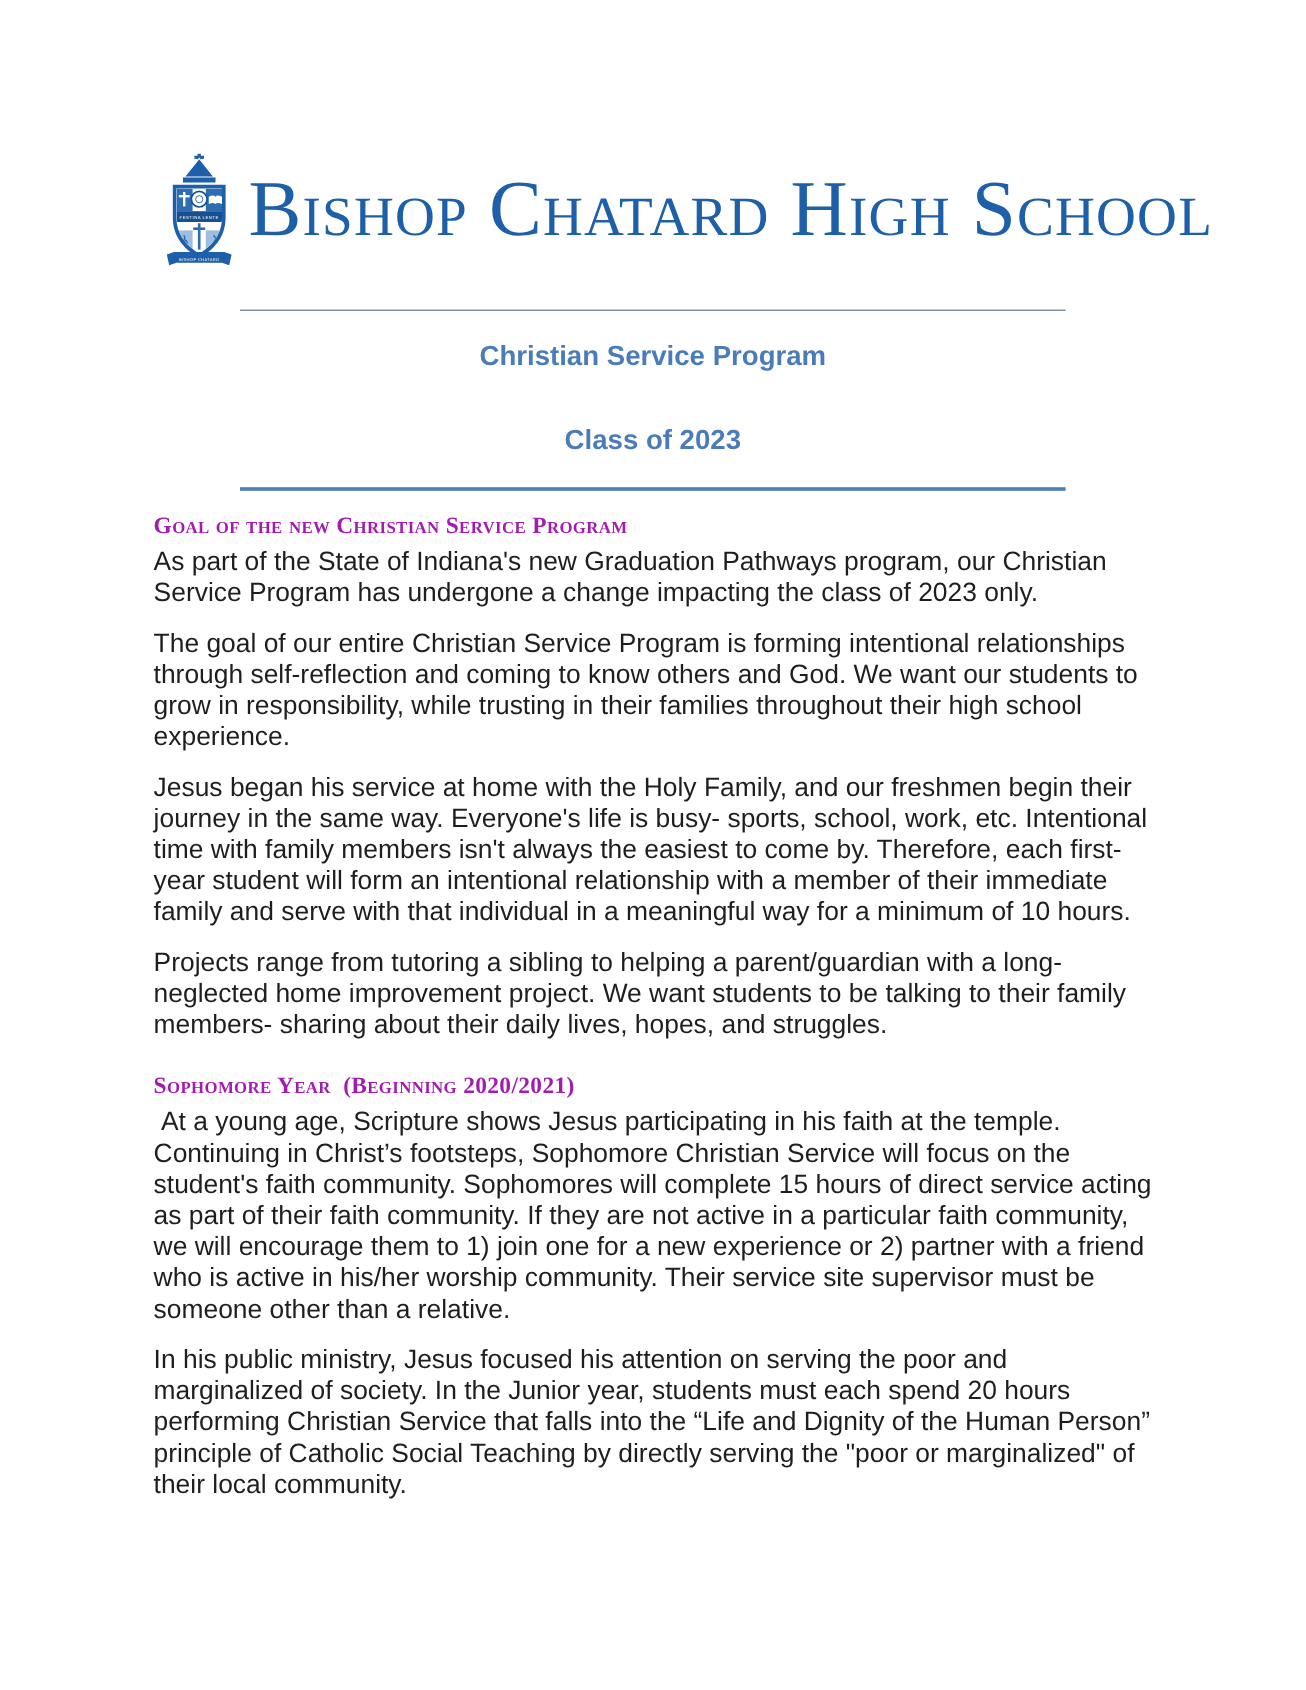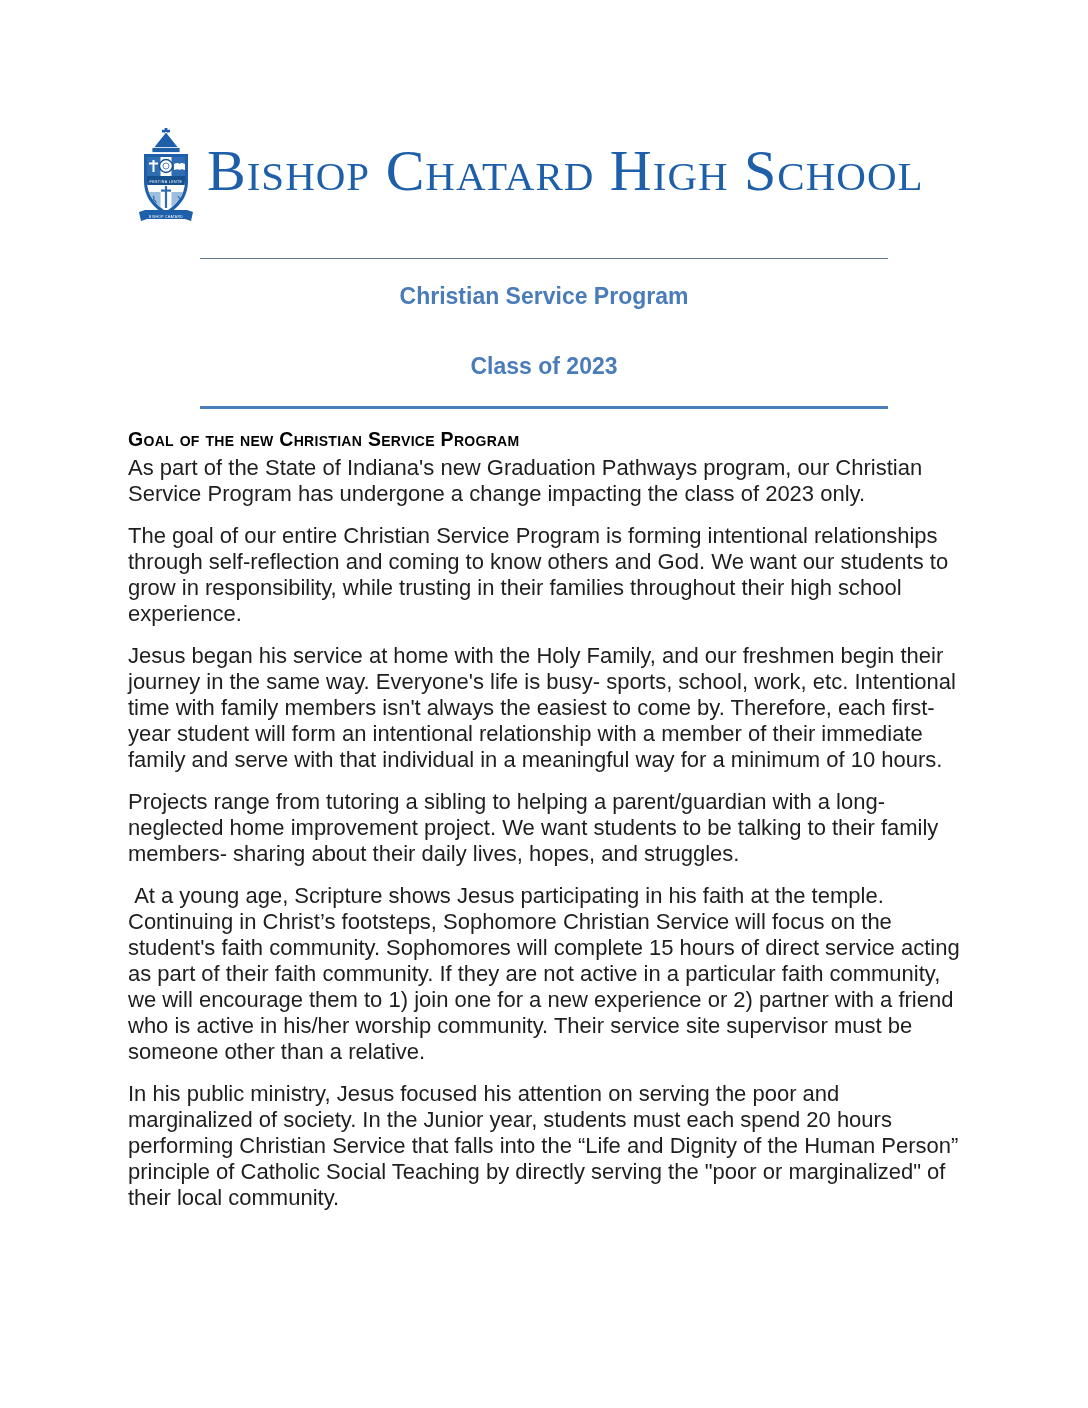--- a/index.html
+++ b/index.html
@@ -19,21 +19,21 @@
     top: 128px;
     left: 137px;
     display: flex;
     align-items: flex-start;
     gap: 12px;
   }
   .wordmark {
     margin-top: 14px;
     font-family: "Liberation Serif", serif;
     font-variant: small-caps;
-    font-size: 58px;
+    font-size: 66px;
     line-height: 1;
     letter-spacing: 1px;
     color: #1d5fa9;
     white-space: nowrap;
   }
 
   
   .title-block {
     position: absolute;
     top: 258px;
@@ -53,27 +53,27 @@
   .doc-subtitle { margin-top: 44px; margin-bottom: 12px; }
 
   
   .content {
     position: absolute;
     top: 426px;
     left: 128px;
     width: 838px;
   }
   .section-heading {
-    font-family: Liberation Sans, sans-serif;
+    font-family: Liberation Serif, serif;
     font-variant: small-caps;
     font-weight: bold;
     font-size: 19.5px;
     line-height: 26px;
     letter-spacing: 0.3px;
-    color: #000000;
+    color: #a21caf;
     margin: 26px 0 3px 0;
     white-space: pre-wrap;
   }
   .section:first-child .section-heading { margin-top: 0; }
   .body-para {
     font-size: 22px;
     line-height: 26px;
     color: #1e1e1e;
     margin: 0 0 16px 0;
     white-space: pre-wrap;
@@ -134,20 +134,21 @@
       <p class="body-para">As part of the State of Indiana's new Graduation Pathways program, our Christian Service Program has undergone a change impacting the class of 2023 only.</p>
       <p class="body-para">The goal of our entire Christian Service Program is forming intentional relationships through self-reflection and coming to know others and God. We want our students to grow in responsibility, while trusting in their families throughout their high school experience.</p>
     </div>
 
     <div class="section">
       <p class="body-para">Jesus began his service at home with the Holy Family, and our freshmen begin their journey in the same way. Everyone's life is busy- sports, school, work, etc. Intentional time with family members isn't always the easiest to come by. Therefore, each first-year student will form an intentional relationship with a member of their immediate family and serve with that individual in a meaningful way for a minimum of 10 hours.</p>
       <p class="body-para">Projects range from tutoring a sibling to helping a parent/guardian with a long-neglected home improvement project. We want students to be talking to their family members- sharing about their daily lives, hopes, and struggles.</p>
     </div>
 
     <div class="section">
+      <div class="section-heading">Sophomore Year  (Beginning 2020/2021)</div>
       <p class="body-para"> At a young age, Scripture shows Jesus participating in his faith at the temple. Continuing in Christ’s footsteps, Sophomore Christian Service will focus on the student's faith community. Sophomores will complete 15 hours of direct service acting as part of their faith community. If they are not active in a particular faith community, we will encourage them to 1) join one for a new experience or 2) partner with a friend who is active in his/her worship community. Their service site supervisor must be someone other than a relative.</p>
     </div>
 
     <div class="section">
       <p class="body-para">In his public ministry, Jesus focused his attention on serving the poor and marginalized of society. In the Junior year, students must each spend 20 hours performing Christian Service that falls into the “Life and Dignity of the Human Person” principle of Catholic Social Teaching by directly serving the "poor or marginalized" of their local community.</p>
     </div>
 
   </div>
 </div>
 

